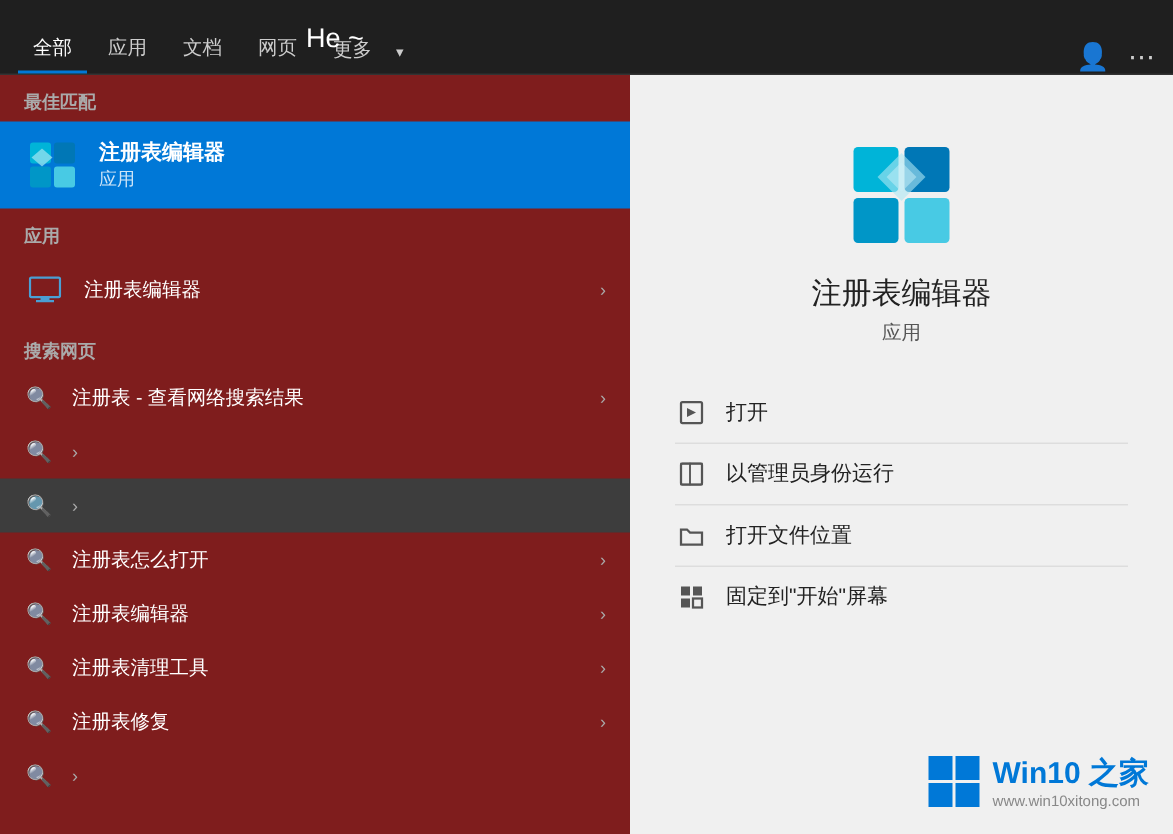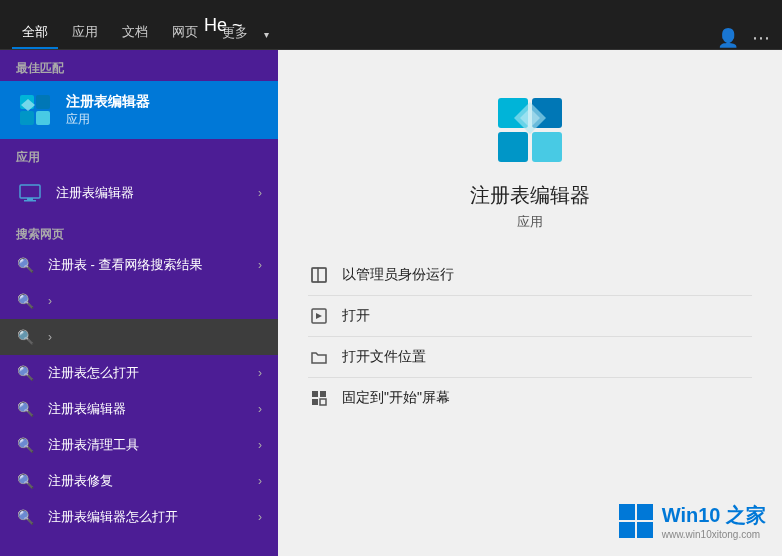--- a/index.html
+++ b/index.html
@@ -60,22 +60,22 @@
 
     
     .main-container {
       display: flex;
       width: 782px;
       height: 506px;
     }
 
     
     .left-panel {
-      width: 278px;
-      background: #4c1d95;
+      width: 420px;
+      background: #7f1d1d;
       display: flex;
       flex-direction: column;
       overflow: hidden;
     }
 
     .section-label {
       color: #aaa;
       font-size: 12px;
       padding: 10px 16px 4px 16px;
       font-weight: 600;
@@ -366,21 +366,20 @@
     </div>
 
     <div class="search-item">
       <div class="search-icon-circle">🔍</div>
       <span class="item-text">注册表修复</span>
       <span class="arrow">›</span>
     </div>
 
     <div class="search-item">
       <div class="search-icon-circle">🔍</div>
-      <span class="item-text">注册表编辑器怎么打开</span>
       <span class="arrow">›</span>
     </div>
 
   </div>
 
   <div class="right-panel">
 
     <div class="app-big-icon">
       <svg width="80" height="80" viewBox="0 0 80 80">
 
@@ -391,40 +390,40 @@
 
         <polygon points="40,12 56,28 40,44 24,28" fill="#ade8f4" opacity="0.6"></polygon>
         <polygon points="40,18 50,28 40,38 30,28" fill="#caf0f8" opacity="0.5"></polygon>
       </svg>
     </div>
 
     <div class="app-big-name">注册表编辑器</div>
     <div class="app-big-type">应用</div>
 
     <div class="action-list">
+
+      <div class="action-item">
+        <div class="action-icon">
+          <svg width="18" height="18" viewBox="0 0 18 18">
+            <rect x="2" y="2" width="14" height="14" rx="1" fill="none" stroke="#555" stroke-width="1.5"></rect>
+            <polyline points="6,6 12,9 6,12" fill="#555"></polyline>
+          </svg>
+        </div>
+        <span class="action-text">打开</span>
+      </div>
 
       <div class="action-item">
         <div class="action-icon">
           <svg width="18" height="18" viewBox="0 0 18 18">
             <rect x="2" y="2" width="14" height="14" rx="1" fill="none" stroke="#555" stroke-width="1.5"></rect>
             <rect x="2" y="2" width="6" height="14" rx="0" fill="none" stroke="#555" stroke-width="1"></rect>
             <rect x="8" y="2" width="8" height="14" rx="0" fill="none" stroke="#555" stroke-width="1"></rect>
           </svg>
         </div>
         <span class="action-text">以管理员身份运行</span>
-      </div>
-
-      <div class="action-item">
-        <div class="action-icon">
-          <svg width="18" height="18" viewBox="0 0 18 18">
-            <rect x="2" y="2" width="14" height="14" rx="1" fill="none" stroke="#555" stroke-width="1.5"></rect>
-            <polyline points="6,6 12,9 6,12" fill="#555"></polyline>
-          </svg>
-        </div>
-        <span class="action-text">打开</span>
       </div>
 
       <div class="action-item">
         <div class="action-icon">
           <svg width="18" height="18" viewBox="0 0 18 18">
             <path d="M2,5 L2,15 L16,15 L16,7 L8,7 L6,5 Z" fill="none" stroke="#555" stroke-width="1.5"></path>
           </svg>
         </div>
         <span class="action-text">打开文件位置</span>
       </div>

